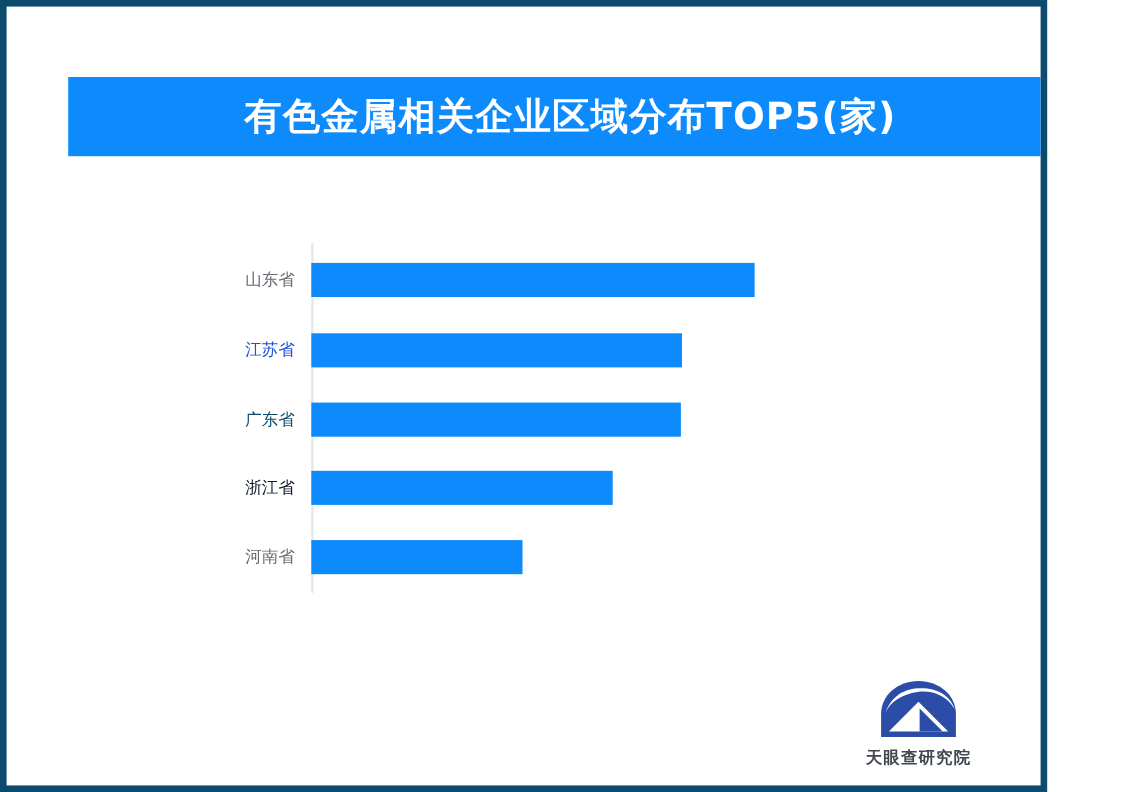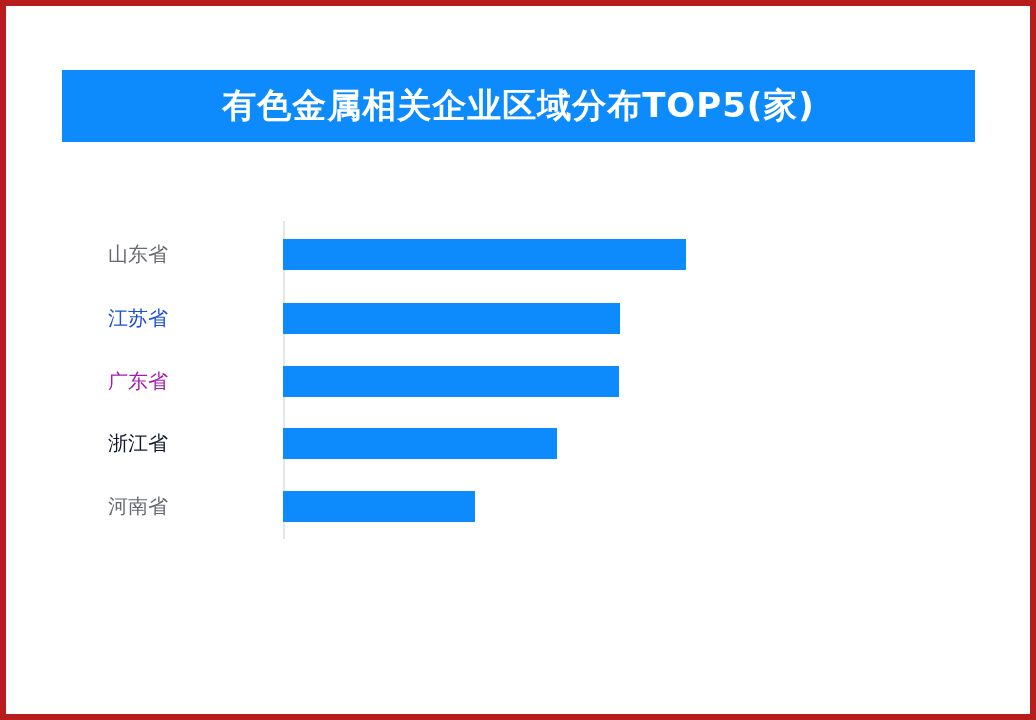--- a/index.html
+++ b/index.html
@@ -5,25 +5,25 @@
   html, body {
     margin: 0;
     padding: 0;
     background: #ffffff;
   }
   body {
     font-family: "Liberation Sans", "DejaVu Sans", sans-serif;
   }
   #page {
     position: relative;
-    width: 1036px;
+    width: 952px;
     height: 720px;
     background: #ffffff;
     box-sizing: border-box;
-    border: 6px solid #b91c1c;
+    border: 6px solid #0c4a6e;
     overflow: hidden;
   }
   
   #title-banner {
     position: absolute;
     left: 56px;
     top: 64px;
     width: 913px;
     height: 72px;
     background: #0d8bfc;
@@ -69,24 +69,24 @@
   }
   .bar {
     position: absolute;
     left: 0;
     top: 0;
     height: 31px;
     background: #0d8bfc;
   }
   .cat-label {
     position: absolute;
-    text-align: left;
+    text-align: right;
     width: 160px;
     color: #666a70;
-    font-size: 20px;
+    font-size: 15px;
     line-height: 31px;
     font-family: "DejaVu Sans", "Liberation Sans", sans-serif;
   }
   
   #source-note {
     position: absolute;
     left: 54px;
     top: 648px;
     font-size: 17px;
     color: #3c3c3c;
@@ -137,32 +137,44 @@
       <div class="cat-label" style="left: -175px; top: 18px; color: rgb(102, 106, 112);">山东省</div>
       <div class="bar-row" style="top:18px;">
         <div class="bar" style="width: 403px; background: rgb(13, 139, 252);"></div>
       </div>
 
       <div class="cat-label" style="left: -175px; top: 82px; color: #1d4ed8;">江苏省</div>
       <div class="bar-row" style="top:82px;">
         <div class="bar" style="width: 337px; background: rgb(13, 139, 252);"></div>
       </div>
 
-      <div class="cat-label" style="left: -175px; top: 145px; color: #a21caf;">广东省</div>
+      <div class="cat-label" style="left: -175px; top: 145px; color: #0c4a6e;">广东省</div>
       <div class="bar-row" style="top:145px;">
         <div class="bar" style="width: 336px; background: rgb(13, 139, 252);"></div>
       </div>
 
       <div class="cat-label" style="left: -175px; top: 207px; color: #0f172a;">浙江省</div>
       <div class="bar-row" style="top:207px;">
         <div class="bar" style="width: 274px; background: rgb(13, 139, 252);"></div>
       </div>
 
       <div class="cat-label" style="left: -175px; top: 270px; color: rgb(102, 106, 112);">河南省</div>
       <div class="bar-row" style="top:270px;">
         <div class="bar" style="width: 192px; background: rgb(13, 139, 252);"></div>
       </div>
     </div>
   </div>
 
 
+  <div id="logo">
+    <div id="logo-mark">
+      <svg viewBox="0 0 72 56" width="72" height="56" xmlns="http://www.w3.org/2000/svg">
+        <path d="M36 1 C55 1 70 14 70 31 C70 45 70 52 70 52 L2 52 C2 52 2 45 2 31 C2 14 17 1 36 1 Z" fill="#2b4da8"></path>
+        <path d="M6 30 C12 13 26 6 44 8 C57 9.5 66 17 69 27 C62 14 48 9 35 11 C21 13 10 20 6 30 Z" fill="#ffffff"></path>
+        <path d="M36 20 L63 47 L9 47 Z" fill="#ffffff"></path>
+        <path d="M37 26 L58 47 L37 47 Z" fill="#2b4da8"></path>
+        <path d="M33 29 L12 47 L33 47 Z" fill="#2b4da8" opacity="0.0"></path>
+      </svg>
+    </div>
+    <div id="logo-text">天眼查研究院</div>
+  </div>
 
 </div>
 
 </body></html>

